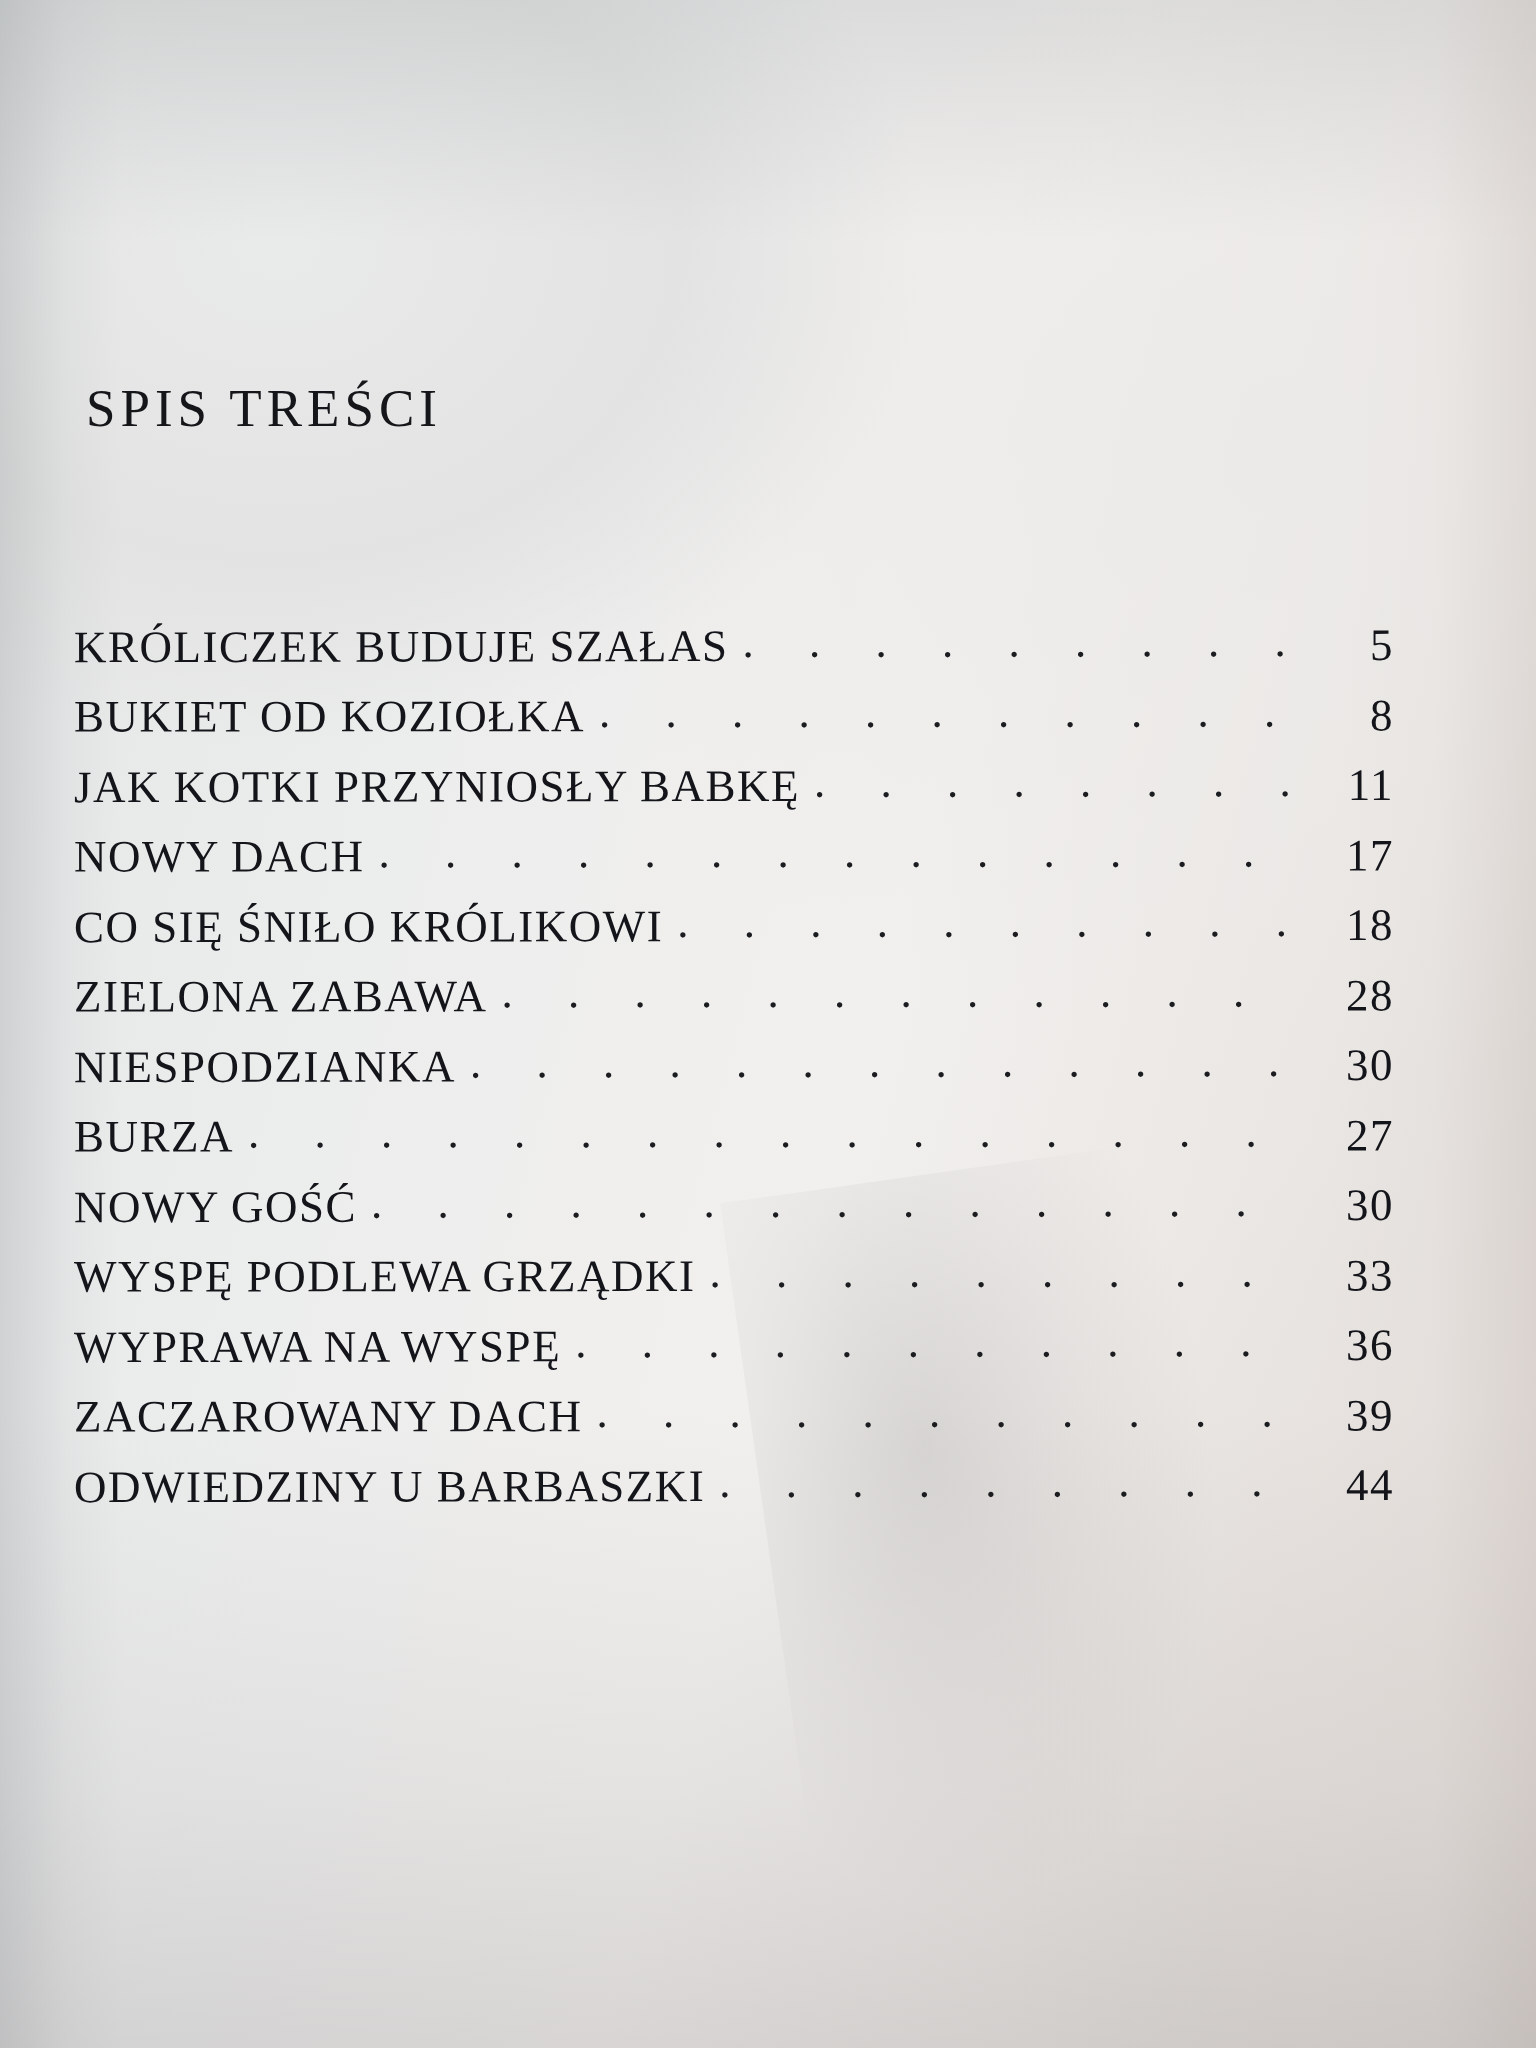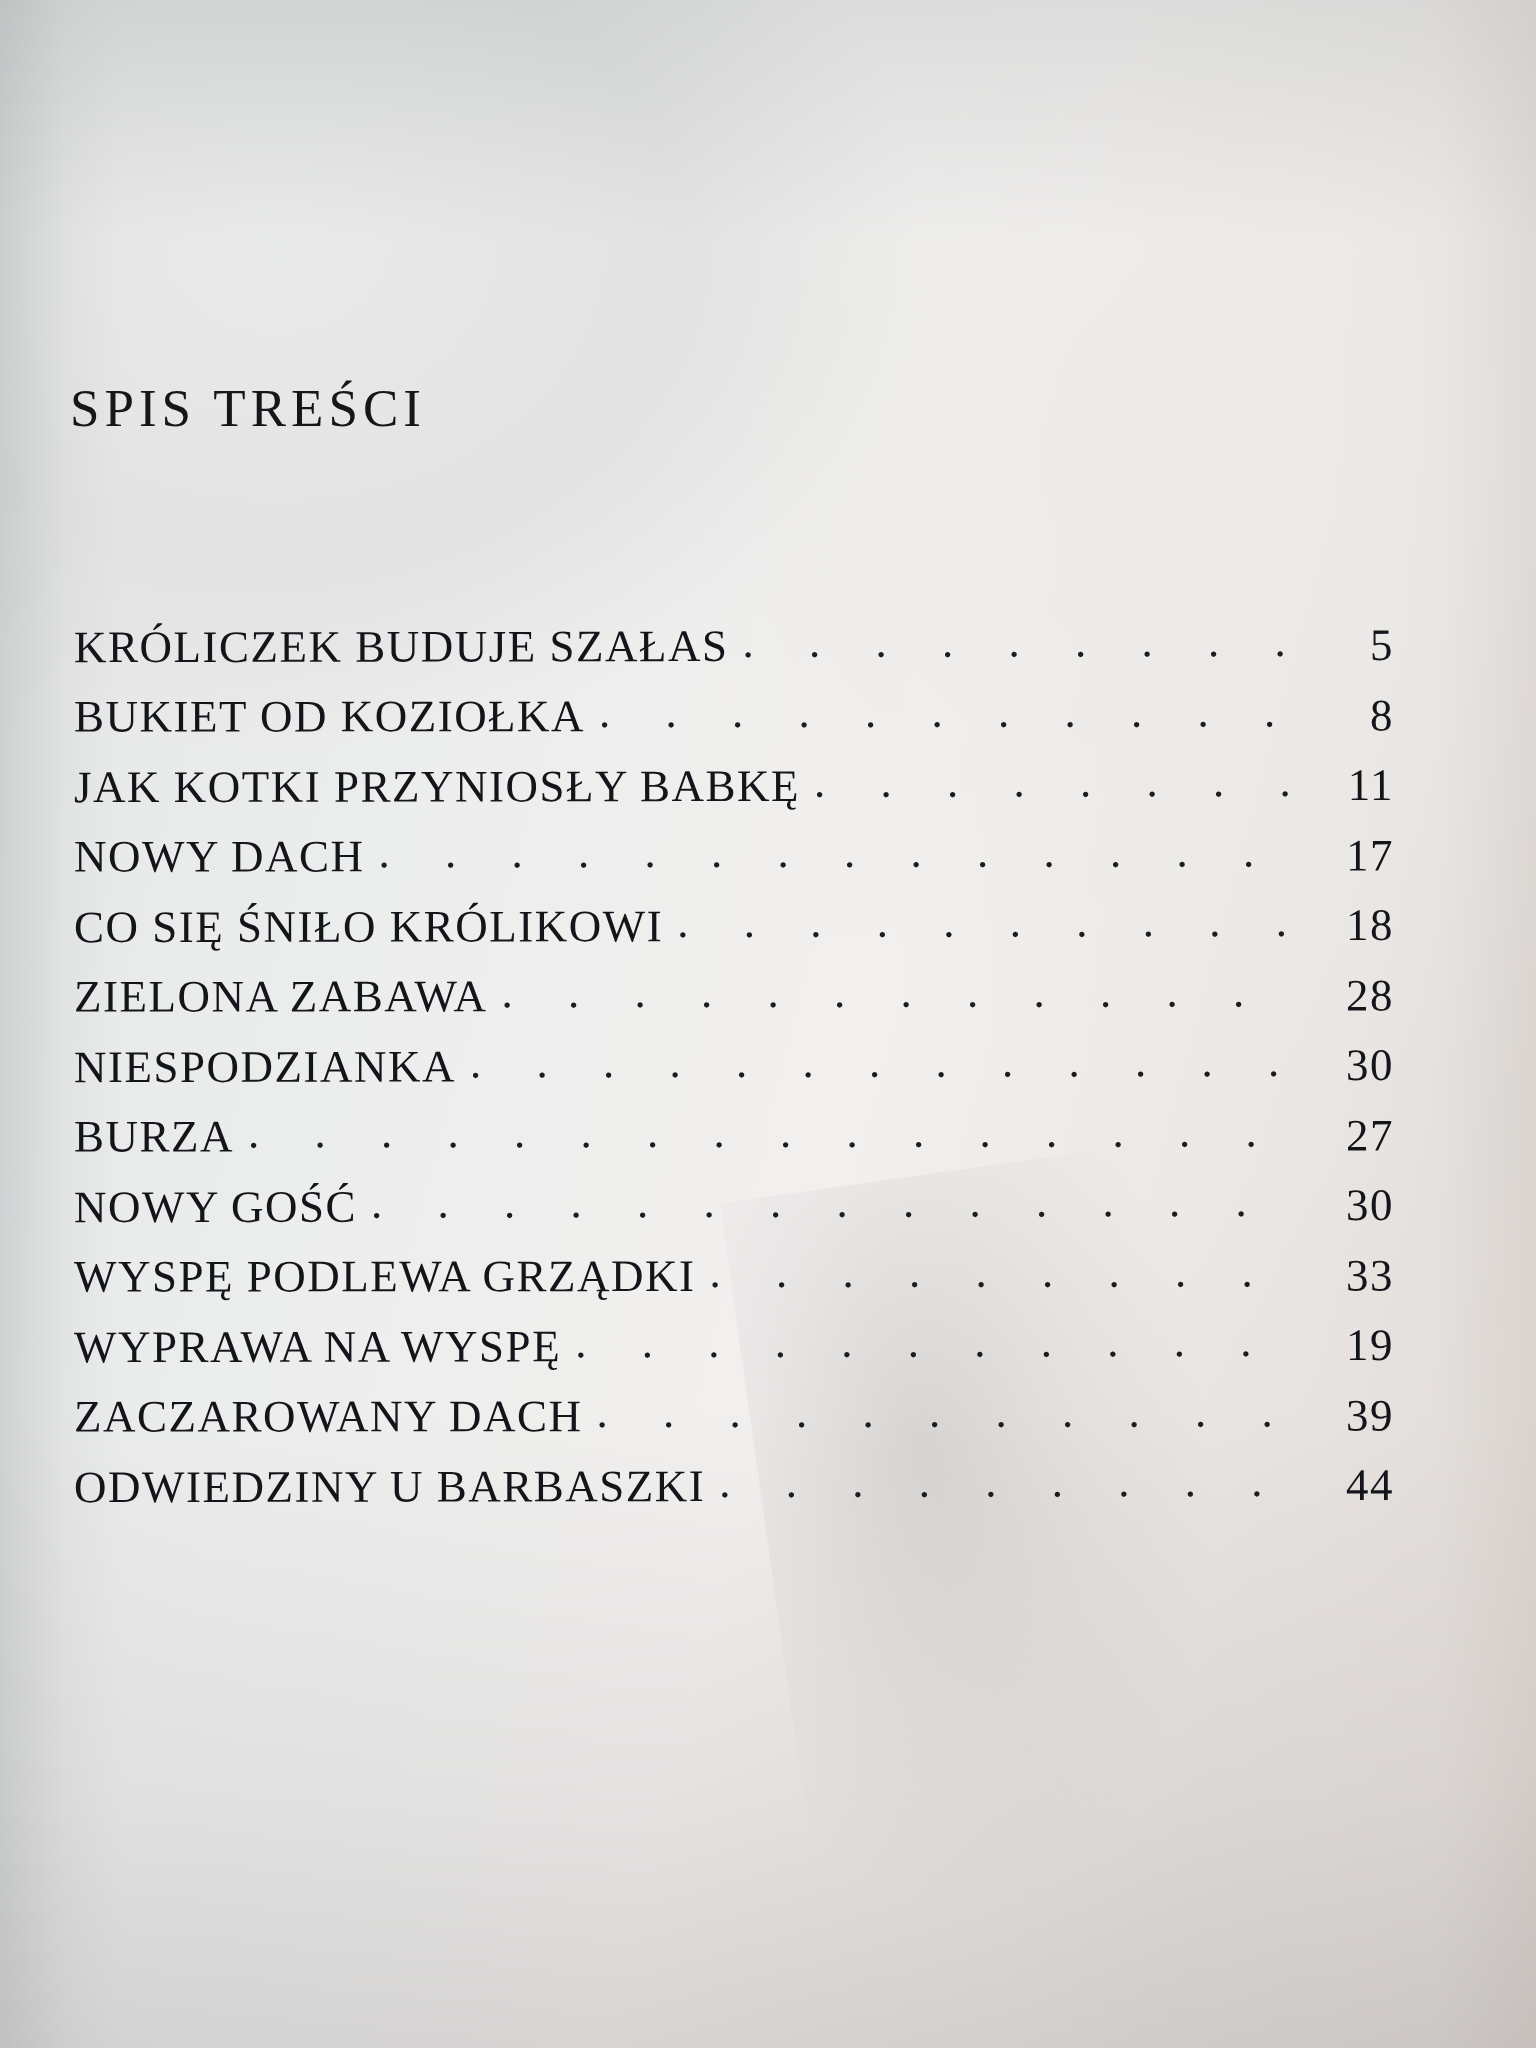--- a/index.html
+++ b/index.html
@@ -66,21 +66,21 @@
 
   .content {
     position: absolute;
     left: 0; top: 0;
     width: 1536px;
     height: 2048px;
   }
 
   .toc-heading {
     position: absolute;
-    left: 70px;
+    left: 86px;
     top: 378px;
     font-size: 53px;
     letter-spacing: 5px;
     color: #15161a;
     font-family: "Liberation Serif", serif;
     white-space: nowrap;
   }
 
   .toc-list {
     position: absolute;
@@ -189,21 +189,21 @@
         <span class="toc-page">30</span>
       </div>
       <div class="toc-row">
         <span class="toc-title">WYSPĘ PODLEWA GRZĄDKI</span>
         <span class="toc-dots">. . . . . . . . . . . . . . . . . . . . . . . . . . . . . .</span>
         <span class="toc-page">33</span>
       </div>
       <div class="toc-row">
         <span class="toc-title">WYPRAWA NA WYSPĘ</span>
         <span class="toc-dots">. . . . . . . . . . . . . . . . . . . . . . . . . . . . . .</span>
-        <span class="toc-page">19</span>
+        <span class="toc-page">36</span>
       </div>
       <div class="toc-row">
         <span class="toc-title">ZACZAROWANY DACH</span>
         <span class="toc-dots">. . . . . . . . . . . . . . . . . . . . . . . . . . . . . .</span>
         <span class="toc-page">39</span>
       </div>
       <div class="toc-row">
         <span class="toc-title">ODWIEDZINY U BARBASZKI</span>
         <span class="toc-dots">. . . . . . . . . . . . . . . . . . . . . . . . . . . . . .</span>
         <span class="toc-page">44</span>

